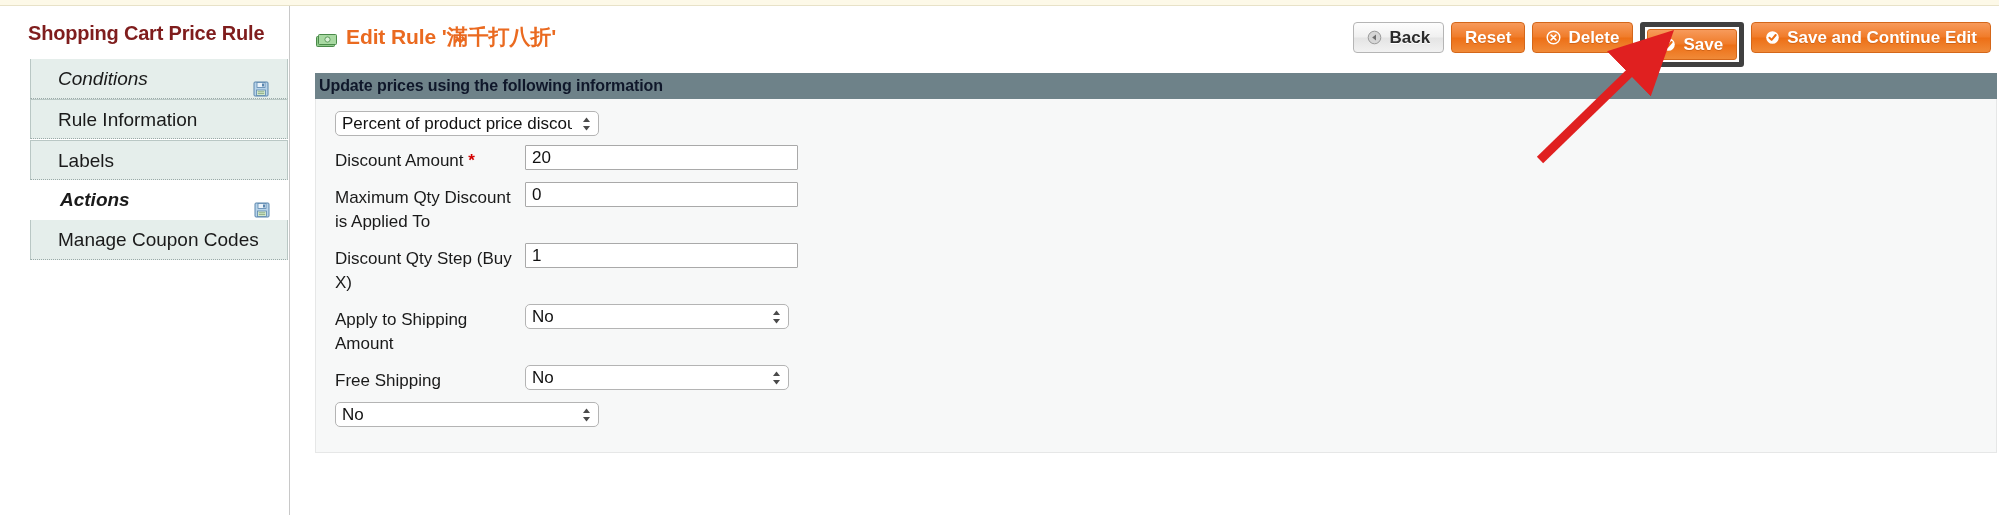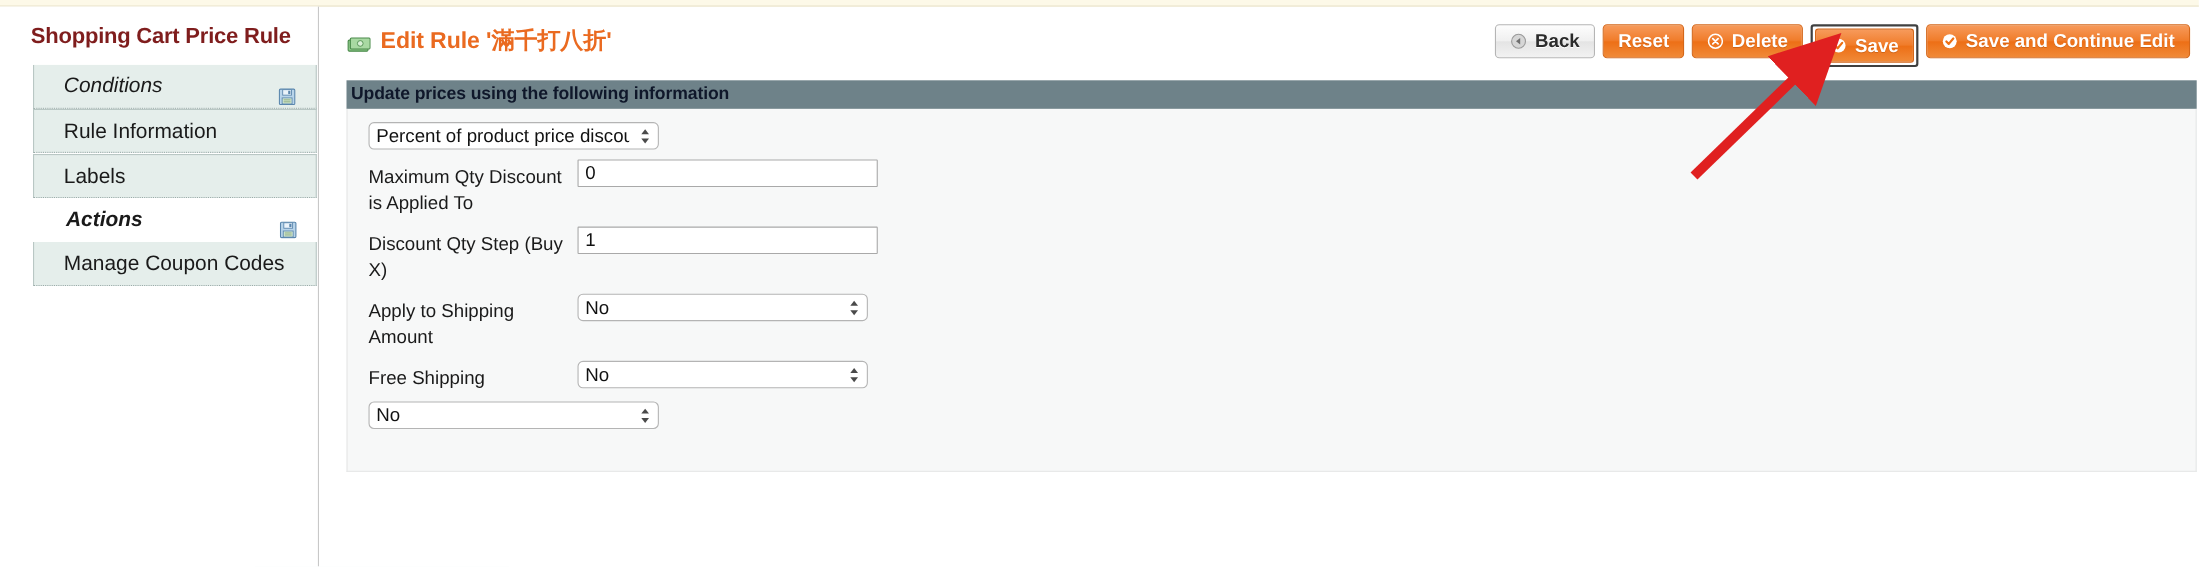--- a/index.html
+++ b/index.html
@@ -132,21 +132,21 @@
   }
   .btn.gray {
     background: linear-gradient(to bottom, #fdfdfd 0%, #f0f0f0 48%, #e4e4e4 52%, #f2f2f2 100%);
     color: #2b2b2b;
     border: 1px solid #b5b5b5;
     text-shadow: 0 1px 0 #fff;
   }
   .btn-ico { width: 15px; height: 15px; flex: 0 0 15px; }
   .save-wrap {
     display: inline-flex;
-    border: 2px solid #404040;
+    border: 5px solid #404040;
     border-radius: 3px;
     padding: 2px;
     background: #ffffff;
     text-align: center;
   }
   .save-wrap .btn { border-radius: 3px; }
 
   
   .fieldset {
     position: absolute;
@@ -363,20 +363,29 @@
               <span class="sel-arrows">
                 <svg width="9" height="16" viewBox="0 0 9 16">
                   <path d="M4.5 1.5 L8 6 L1 6 Z" fill="#4a4a4a"></path>
                   <path d="M4.5 14.5 L8 10 L1 10 Z" fill="#4a4a4a"></path>
                 </svg>
               </span>
             </span>
           </div>
         </div>
 
+        <div class="form-row">
+          <div class="form-label">
+            <span>Discount Amount</span>
+            <span class="req">*</span>
+          </div>
+          <div class="form-control">
+            <input class="fld" type="text" value="20" style="">
+          </div>
+        </div>
 
         <div class="form-row">
           <div class="form-label">
             <span>Maximum Qty Discount is Applied To</span>
           </div>
           <div class="form-control">
             <input class="fld" type="text" value="0" style="">
           </div>
         </div>
 

